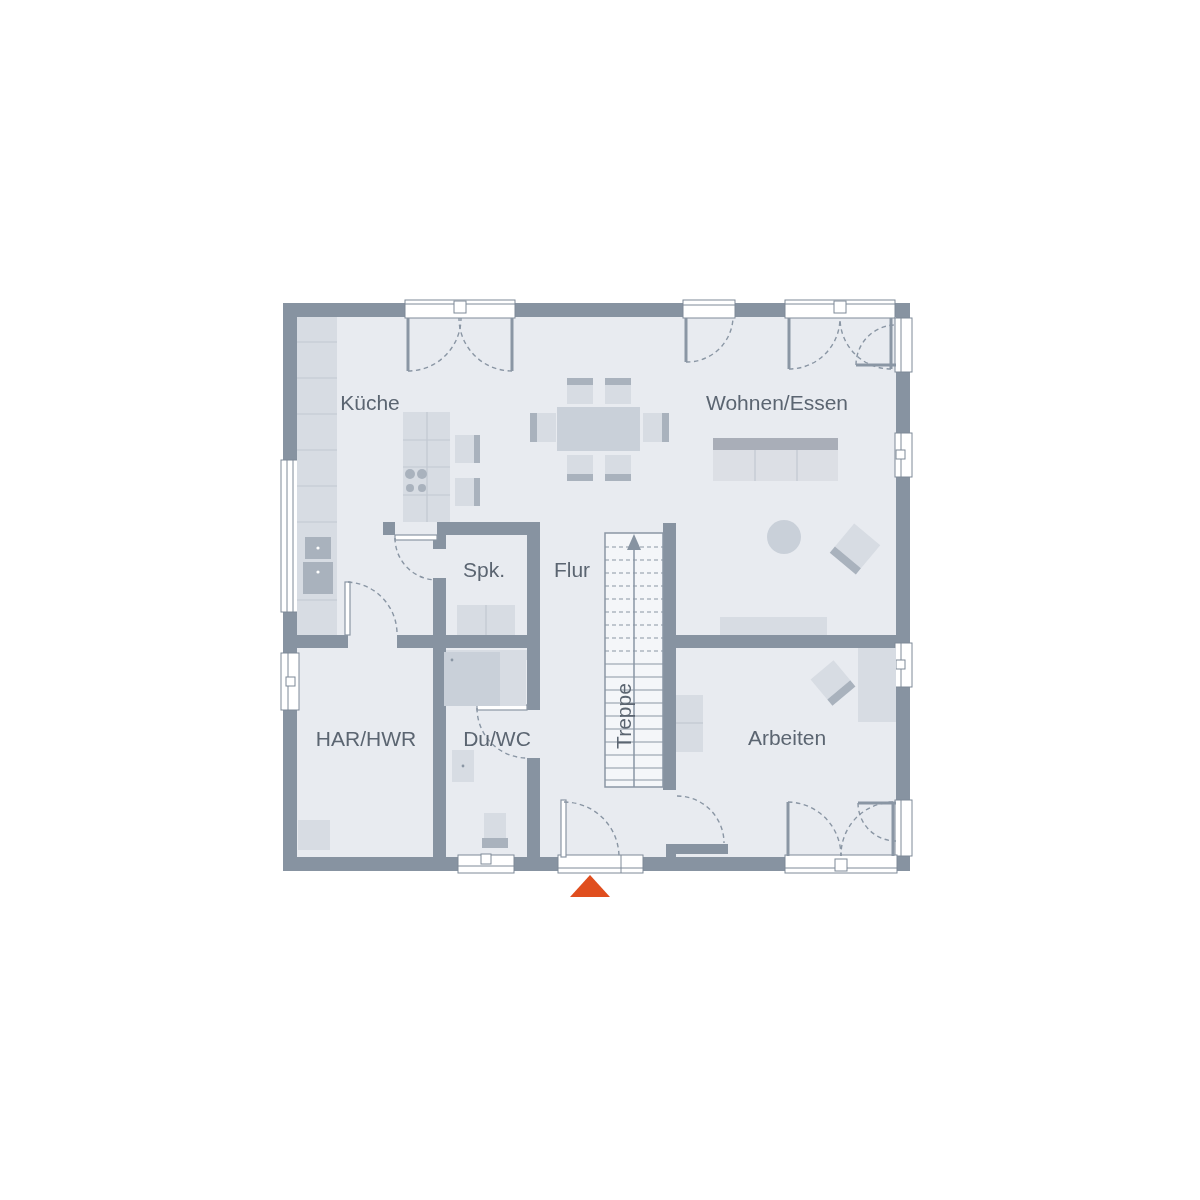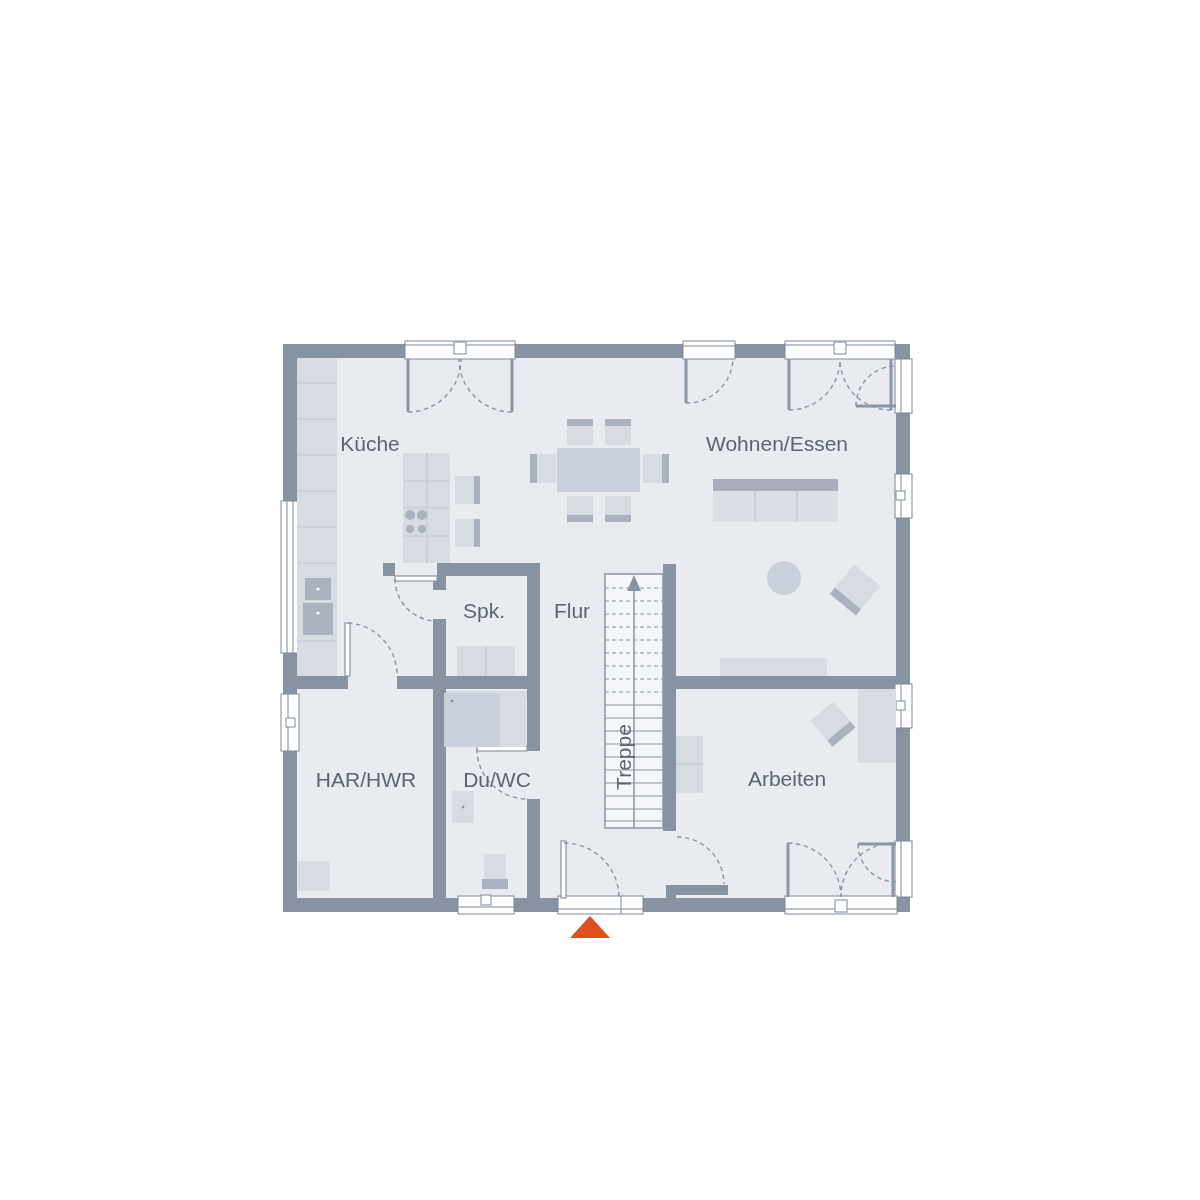--- a/index.html
+++ b/index.html
@@ -1,17 +1,17 @@
 <!DOCTYPE html>
 <html style="--c-background: #ffffff; --c-wall: #8793a1; --c-floor: #e8ebf0; --c-stairFloor: #f4f6f9; --c-furnitureLight: #d7dce3; --c-furnitureMid: #c9d0d9; --c-furnitureDark: #a9b2bd; --c-sofaSeat: #dcdfe5; --c-sofaBack: #a9aeb8; --c-lineFrame: #7e8a98; --c-doorArc: #8a96a4; --c-cabinetLine: #c2c8d1; --c-text: #5b6571; --c-entranceMarker: #e04e1e;"><head>
 <meta charset="utf-8">
 <style>
   html,body{margin:0;padding:0;background:#fff;}
   .page{position:relative;width:1200px;height:1072px;background:var(--c-background,#fff);overflow:hidden;
-        font-family:"Liberation Sans",sans-serif;margin-top:41px;}
+        font-family:"Liberation Sans",sans-serif;}
   svg{position:absolute;left:0;top:0;}
   .wall{fill:var(--c-wall);}
   .floor{fill:var(--c-floor);}
   .stair{fill:var(--c-stairFloor);stroke:var(--c-doorArc);stroke-width:1.5;}
   .furn{fill:var(--c-furnitureLight);}
   .furnmid{fill:var(--c-furnitureMid);}
   .furndark{fill:var(--c-furnitureDark);}
   .seat{fill:var(--c-sofaSeat);}
   .back{fill:var(--c-sofaBack);}
   .opening{fill:#ffffff;stroke:var(--c-lineFrame);stroke-width:1;}

